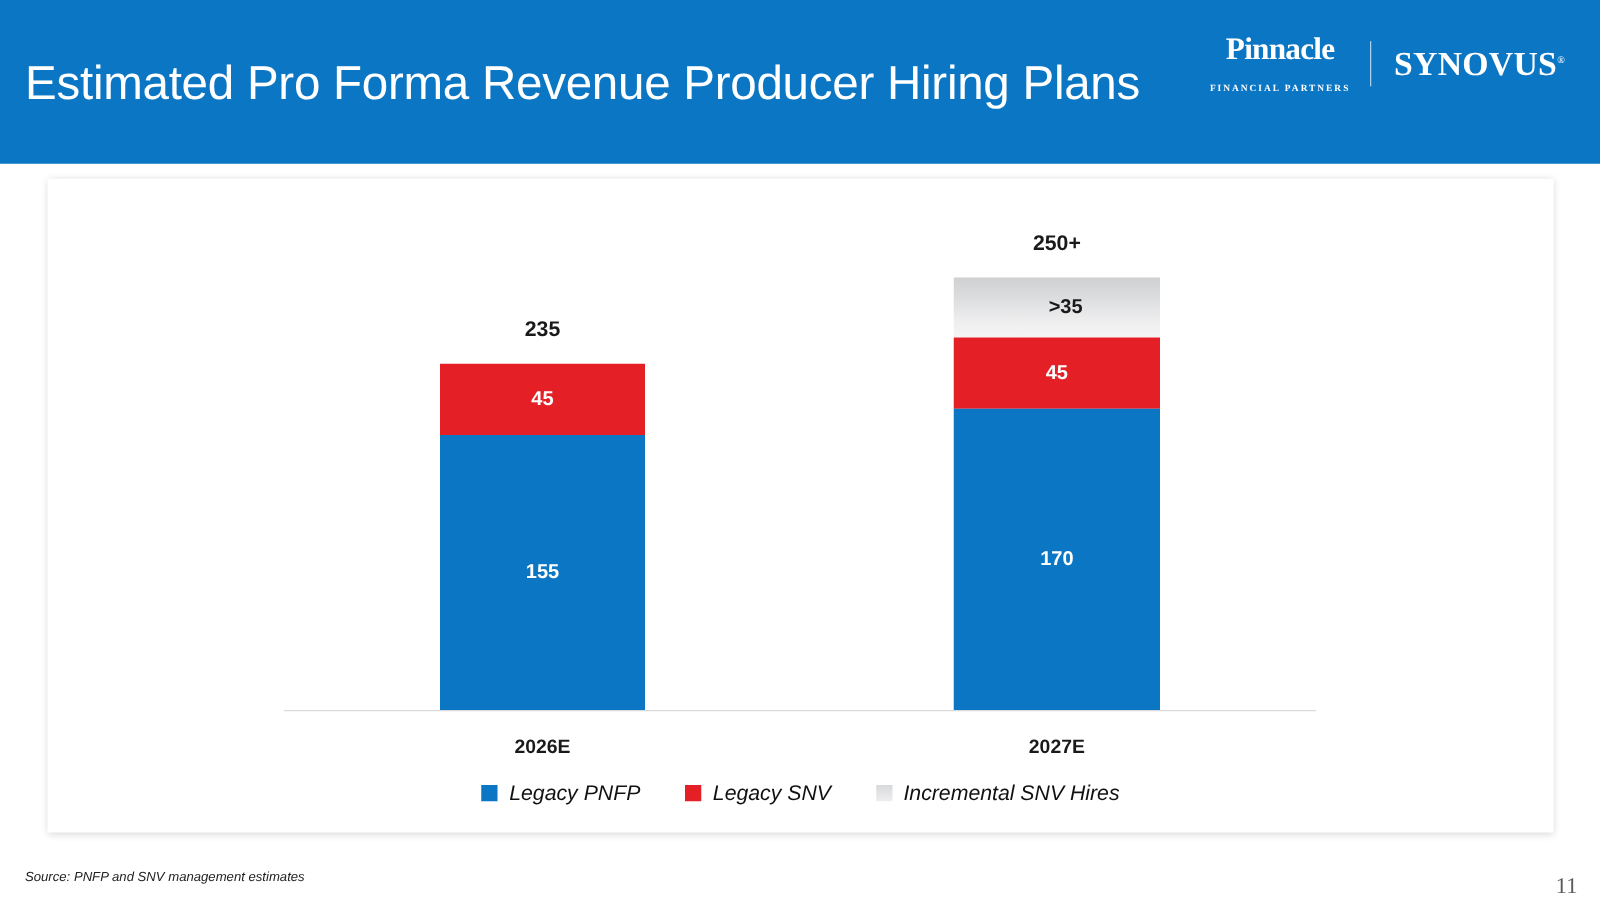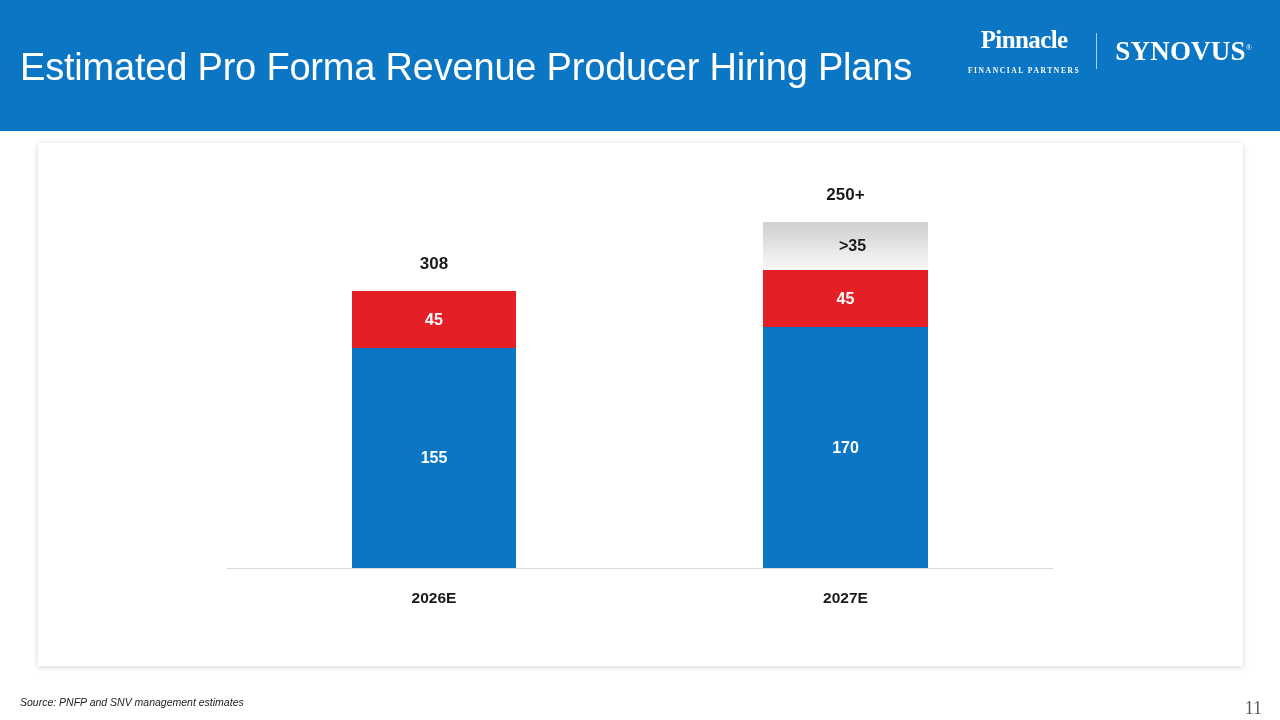--- a/index.html
+++ b/index.html
@@ -244,21 +244,21 @@
     </div>
   </div>
 </div>
 
 <div class="chart-card">
   <div class="plot-area">
 
     <div class="axis-line"></div>
 
     <div class="bar-col col-1">
-      <div class="total-label">308</div>
+      <div class="total-label">235</div>
       <div class="seg red" style="height:57px">
         <span class="seg-label">45</span>
       </div>
       <div class="seg blue" style="height:220px">
         <span class="seg-label">155</span>
       </div>
     </div>
 
     <div class="bar-col col-2">
       <div class="total-label">250+</div>
@@ -269,18 +269,32 @@
         <span class="seg-label">45</span>
       </div>
       <div class="seg blue" style="height:241px">
         <span class="seg-label">170</span>
       </div>
     </div>
 
     <div class="cat-label c1">2026E</div>
     <div class="cat-label c2">2027E</div>
 
+    <div class="legend">
+      <div class="legend-item">
+        <span class="legend-swatch blue"></span>
+        <span class="legend-text">Legacy PNFP</span>
+      </div>
+      <div class="legend-item">
+        <span class="legend-swatch red"></span>
+        <span class="legend-text">Legacy SNV</span>
+      </div>
+      <div class="legend-item">
+        <span class="legend-swatch grey"></span>
+        <span class="legend-text">Incremental SNV Hires</span>
+      </div>
+    </div>
 
   </div>
 </div>
 
 <div class="source-note">Source: PNFP and SNV management estimates</div>
 <div class="page-number">11</div>
 
 </body></html>

